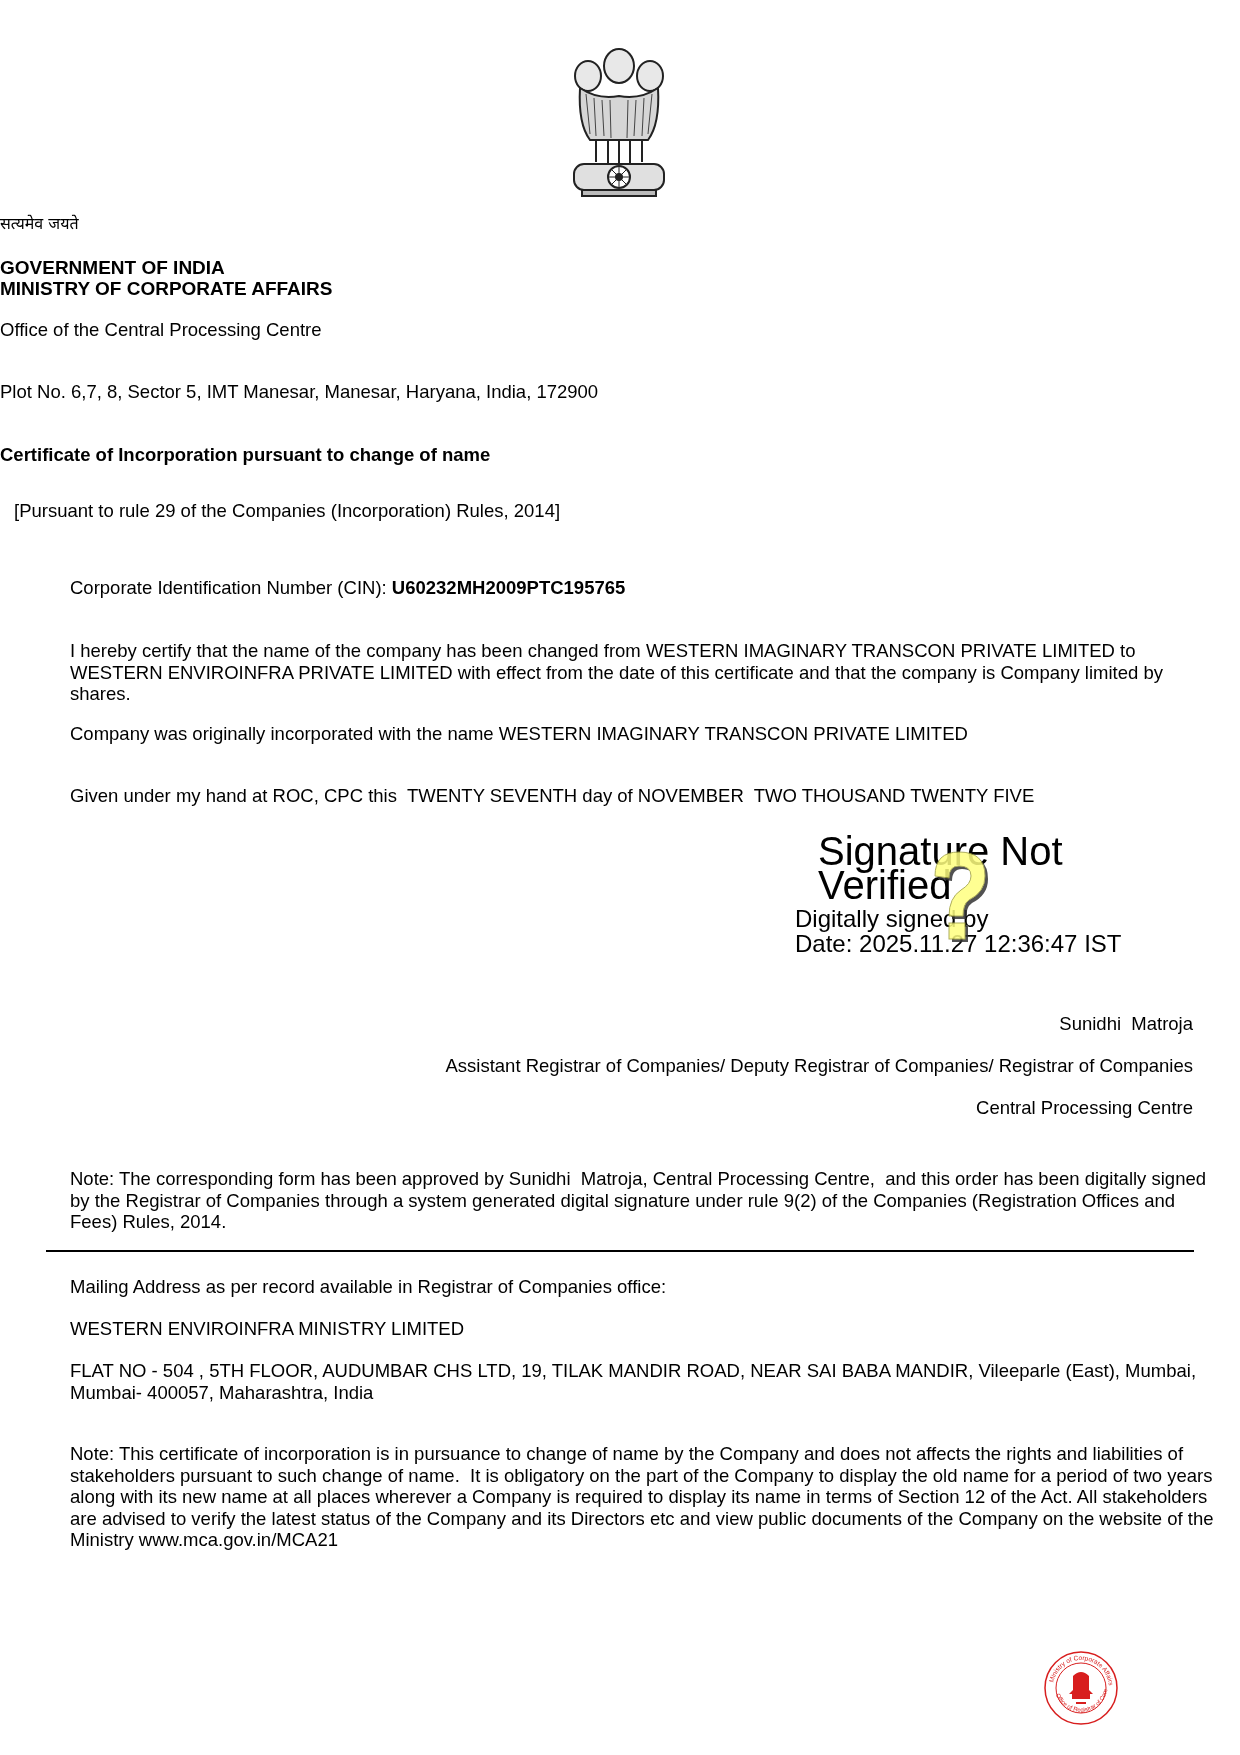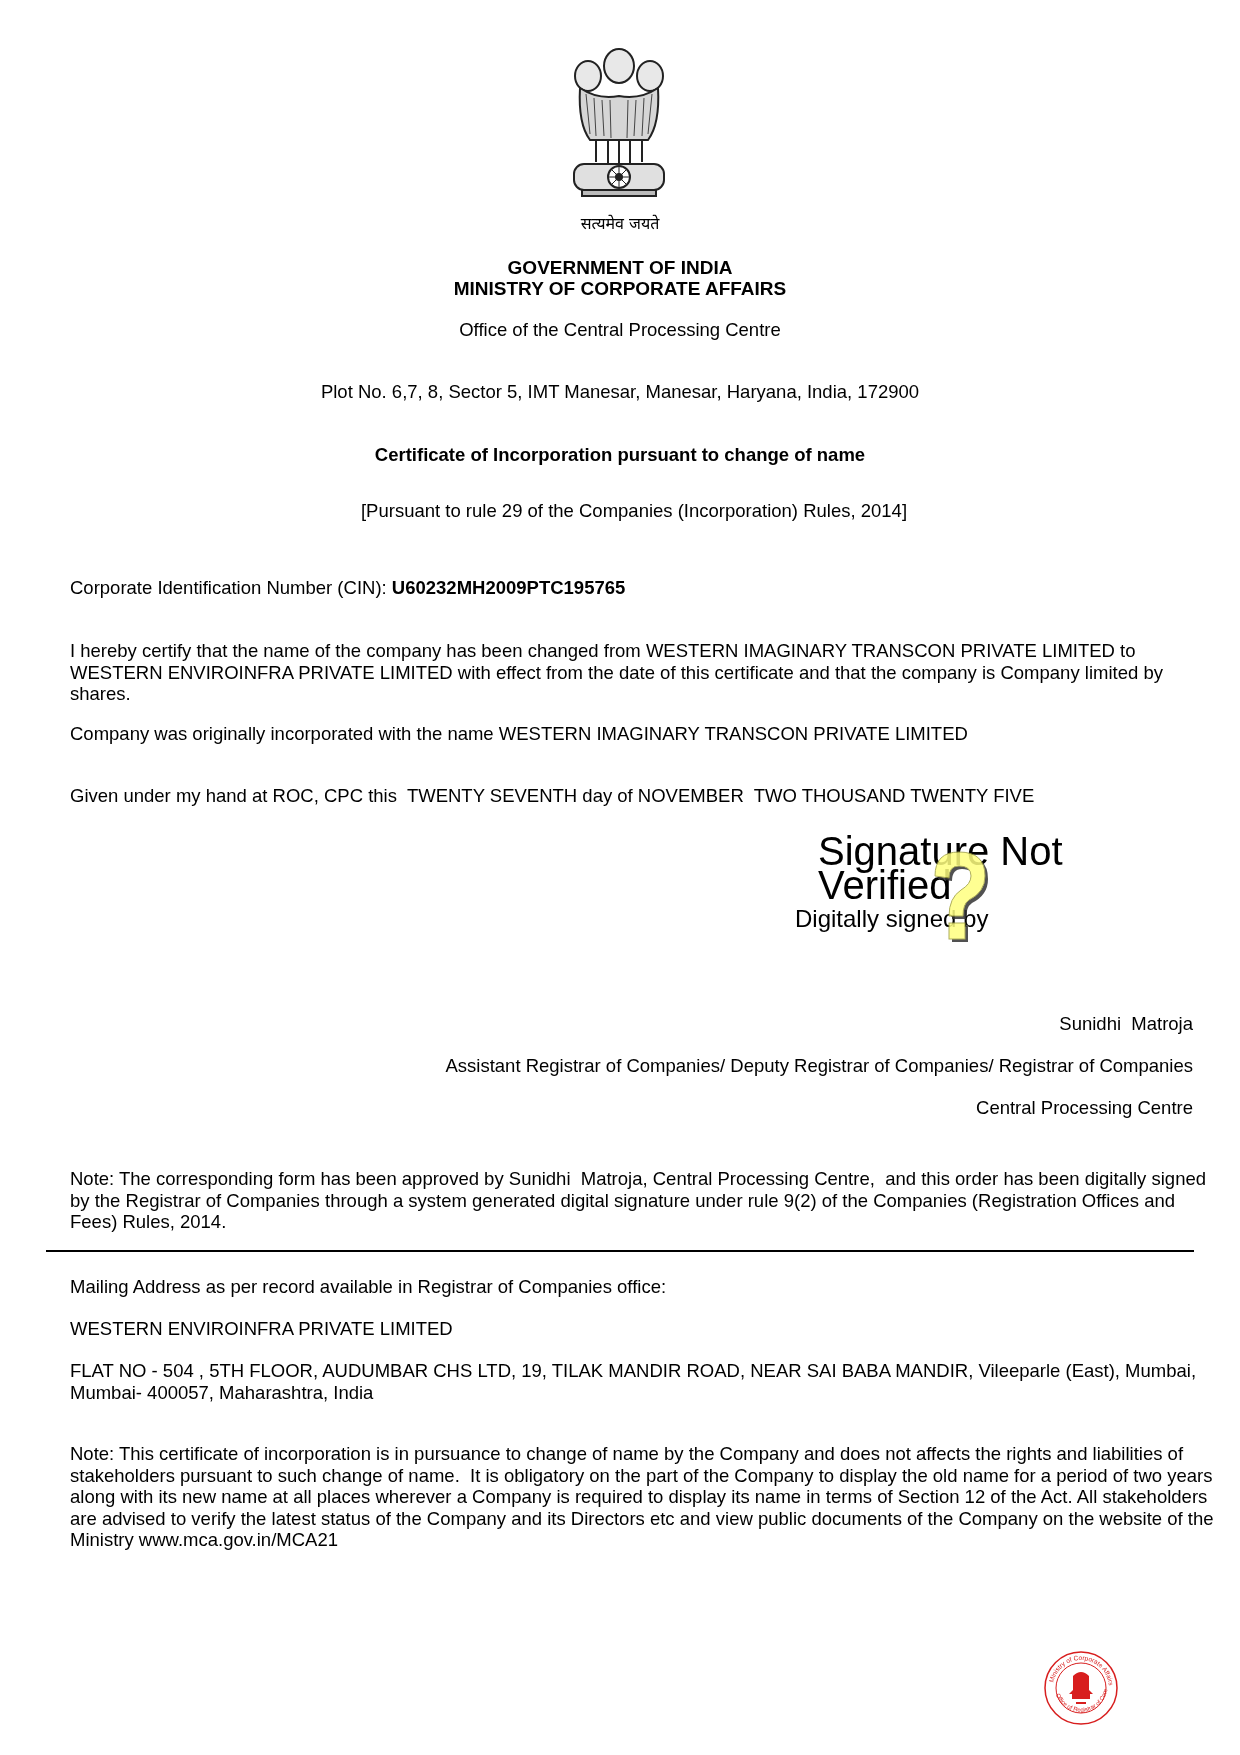--- a/index.html
+++ b/index.html
@@ -1,19 +1,19 @@
 <!DOCTYPE html>
 <html><head>
 <meta charset="utf-8">
 <style>
   html, body { margin:0; padding:0; background:#ffffff; }
   body { width:1240px; height:1755px; position:relative; overflow:hidden;
          font-family:"Liberation Sans", sans-serif; color:#000; }
   .abs { position:absolute; }
-  .center { left:0; width:1240px; text-align:center; }
+  .center { left:0; width:1240px; text-align:left; }
   .hdr-bold { font-weight:bold; font-size:19px; line-height:21px; }
   .t18 { font-size:18.5px; line-height:21px; }
   .left { left:46px; width:1150px;margin-left:24px; }
   .para { font-size:18.5px; line-height:21.5px; }
   .right { right:47px; text-align:right; }
   .sig-title { font-size:40px; line-height:34px;margin-left:23px; }
   .sig-line { font-size:24px; line-height:25px; }
   .rule { left:46px; width:1148px; height:2px; background:#000; }
 </style>
 </head>
@@ -56,40 +56,41 @@
   <span>Corporate Identification Number (CIN): </span><b>U60232MH2009PTC195765</b>
 </div>
 
 <div class="abs left para" style="top:640px; width:1150px;">I hereby certify that the name of the company has been changed from WESTERN IMAGINARY TRANSCON PRIVATE LIMITED to WESTERN ENVIROINFRA PRIVATE LIMITED with effect from the date of this certificate and that the company is Company limited by shares.</div>
 <div class="abs left para" style="top:723px;">Company was originally incorporated with the name WESTERN IMAGINARY TRANSCON PRIVATE LIMITED</div>
 <div class="abs left para" style="top:785px; white-space:pre;">Given under my hand at ROC, CPC this  TWENTY SEVENTH day of NOVEMBER  TWO THOUSAND TWENTY FIVE</div>
 
 <div class="abs" style="left:795px; top:834px; width:360px; height:130px;">
   <div class="sig-title">Signature Not Verified</div>
   <div class="sig-line" style="margin-top:4px;">Digitally signed by</div>
+  <div class="sig-line">Date: 2025.11.27 12:36:47 IST</div>
   <div class="abs" style="left:128px; top:12px; width:70px; height:110px; opacity:0.85;">
     <svg width="70" height="110" viewBox="0 0 70 110">
       <path d="M12 30 Q12 6 36 6 Q62 6 62 30 Q62 46 46 54 Q40 58 40 70 L26 70 Q26 52 38 44 Q48 38 48 30 Q48 20 36 20 Q26 20 26 32 Z" fill="#333" transform="translate(3,3)"></path>
       <rect x="29" y="80" width="16" height="16" fill="#333"></rect>
       <path d="M12 30 Q12 6 36 6 Q62 6 62 30 Q62 46 46 54 Q40 58 40 70 L26 70 Q26 52 38 44 Q48 38 48 30 Q48 20 36 20 Q26 20 26 32 Z" fill="#FFFF80" stroke="#a0a040" stroke-width="1"></path>
       <rect x="26" y="77" width="16" height="16" fill="#FFFF80" stroke="#a0a040" stroke-width="1"></rect>
     </svg>
   </div>
 </div>
 
 <div class="abs right t18" style="top:1013px; white-space:pre;">Sunidhi  Matroja</div>
 <div class="abs right t18" style="top:1055px;">Assistant Registrar of Companies/ Deputy Registrar of Companies/ Registrar of Companies</div>
 <div class="abs right t18" style="top:1097px;">Central Processing Centre</div>
 
 <div class="abs left para" style="top:1168px; white-space:pre-wrap;">Note: The corresponding form has been approved by Sunidhi  Matroja, Central Processing Centre,  and this order has been digitally signed by the Registrar of Companies through a system generated digital signature under rule 9(2) of the Companies (Registration Offices and Fees) Rules, 2014.</div>
 
 <div class="abs rule" style="top:1250px;"></div>
 
 <div class="abs left t18" style="top:1276px;">Mailing Address as per record available in Registrar of Companies office:</div>
-<div class="abs left t18" style="top:1318px;">WESTERN ENVIROINFRA PRIVATE LIMITED</div>
+<div class="abs left t18" style="top:1318px;">WESTERN ENVIROINFRA MINISTRY LIMITED</div>
 <div class="abs left para" style="top:1360px;">FLAT NO - 504 , 5TH FLOOR, AUDUMBAR CHS LTD, 19, TILAK MANDIR ROAD, NEAR SAI BABA MANDIR, Vileeparle (East), Mumbai, Mumbai- 400057, Maharashtra, India</div>
 
 <div class="abs left para" style="top:1443px; white-space:pre-wrap;">Note: This certificate of incorporation is in pursuance to change of name by the Company and does not affects the rights and liabilities of stakeholders pursuant to such change of name.  It is obligatory on the part of the Company to display the old name for a period of two years along with its new name at all places wherever a Company is required to display its name in terms of Section 12 of the Act. All stakeholders are advised to verify the latest status of the Company and its Directors etc and view public documents of the Company on the website of the Ministry www.mca.gov.in/MCA21</div>
 
 <div class="abs" style="left:1043px; top:1650px; width:76px; height:76px;">
   <svg width="76" height="76" viewBox="0 0 76 76">
     <circle cx="38" cy="38" r="36" fill="none" stroke="#D81E1E" stroke-width="1.5"></circle>
     <circle cx="38" cy="38" r="25" fill="none" stroke="#D81E1E" stroke-width="1"></circle>
     <path d="M30 26 Q38 18 46 26 L46 40 L50 44 L26 44 L30 40 Z" fill="#D81E1E"></path>
     <rect x="29" y="44" width="18" height="5" fill="#D81E1E"></rect>

